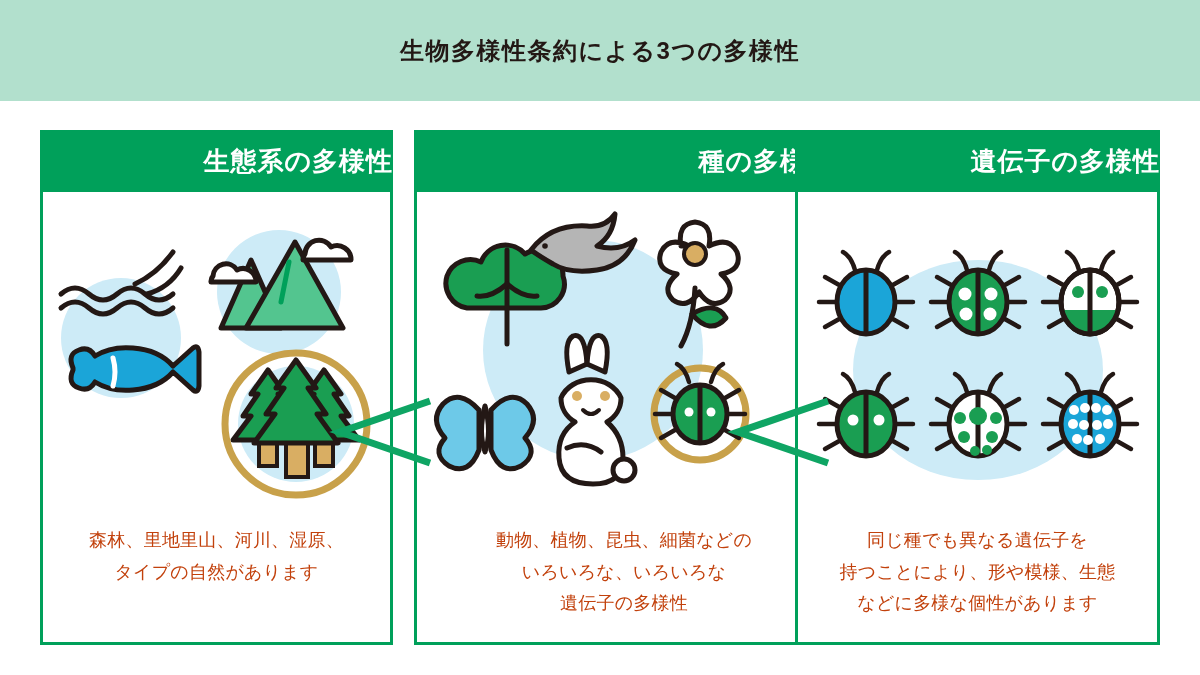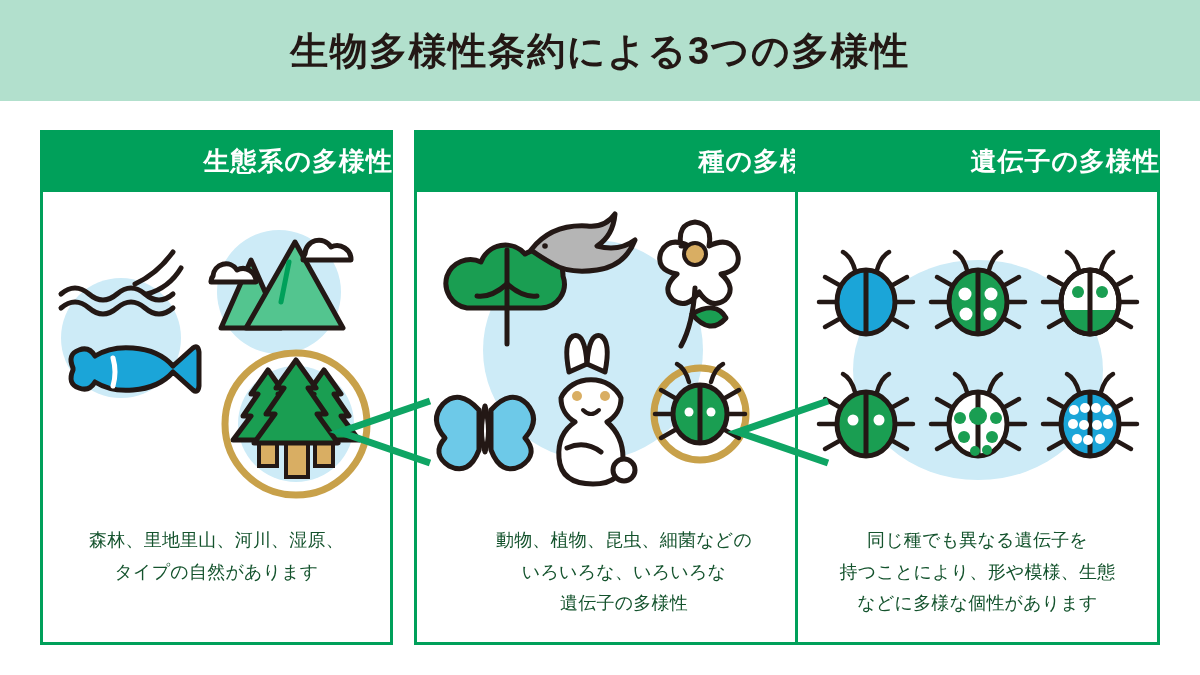--- a/index.html
+++ b/index.html
@@ -11,21 +11,21 @@
   }
   #stage { position: relative; width: 1200px; height: 675px; background:#ffffff; }
 
   
   .title-band {
     position: absolute; left: 0; top: 0; width: 1200px; height: 101px;
     background: #b2e0cd;
     display: flex; align-items: center; justify-content: center;
   }
   .title-text {
-    font-size: 38px; font-weight: 700; color: #231815;
+    font-size: 24px; font-weight: 700; color: #231815;
     letter-spacing: 1.5px; line-height: 1;
   }
 
   
   .card {
     position: absolute;
     top: 130px; height: 515px;
     border: 3px solid #00a05a;
     background: #ffffff;
   }
@@ -40,21 +40,21 @@
   }
   .card-header-text {
     color: #ffffff; font-size: 26px; font-weight: 700; letter-spacing: 1px;
   }
 
   .card-art { position: relative; width: 100%; height: 330px; }
 
   .card-caption {
     position: absolute; left: 0; right: 0; top: 392px;
     text-align: center;
-    font-size: 18px; line-height: 1.75; color: #14532d;
+    font-size: 18px; line-height: 1.75; color: #c2410c;
     letter-spacing: 0.2px;
     padding: 0 12px;
   }
   .card-caption span { display: block; white-space: nowrap; }
 
   
   .connector { position: absolute; pointer-events: none; }
   #connector-0 { left: 330px; top: 385px; width: 110px; height: 95px; }
   #connector-1 { left: 728px; top: 385px; width: 110px; height: 95px; }
 

